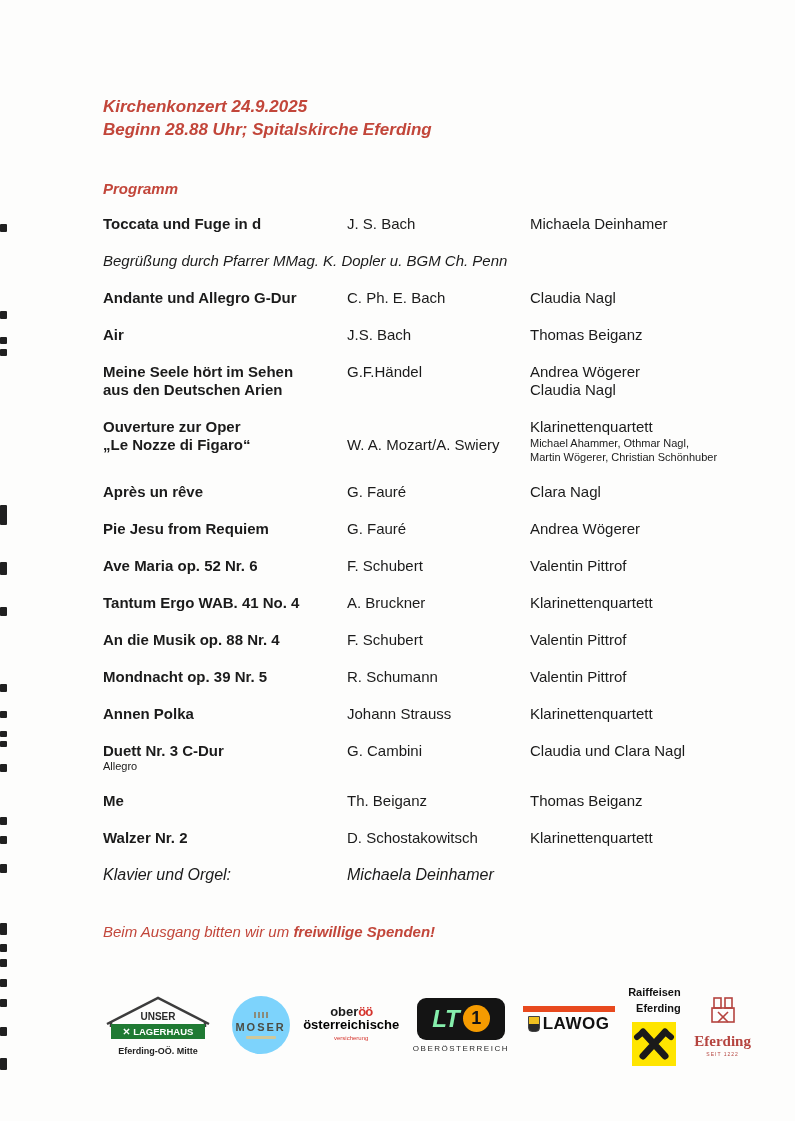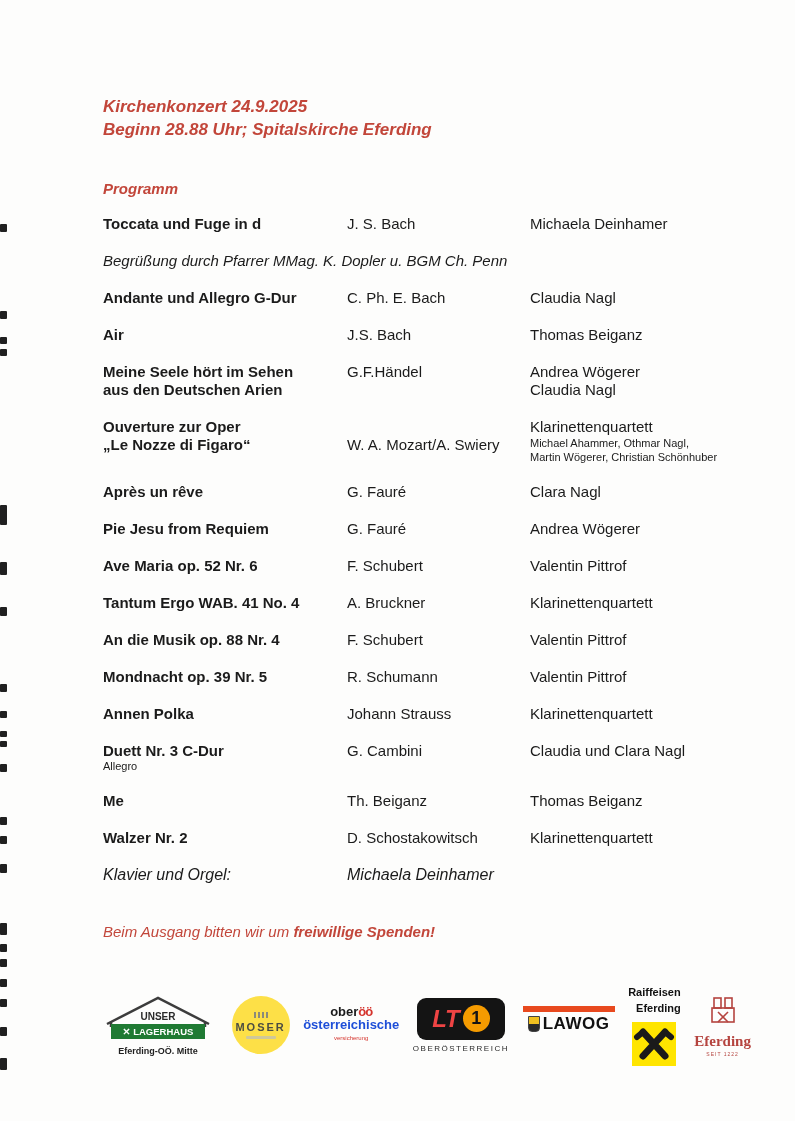--- a/index.html
+++ b/index.html
@@ -40,33 +40,33 @@
   .red-footer b{font-weight:bold;}
 
   
   .sponsors{position:absolute;left:98px;right:44px;top:985px;height:80px;display:flex;align-items:center;justify-content:space-between;}
   .sponsor{display:flex;flex-direction:column;align-items:center;}
 
   
   .lh{width:120px;text-align:center;}
   .lh-caption{font-size:9px;font-weight:bold;color:#222;margin-top:2px;}
   
-  .moser-circle{width:58px;height:58px;border-radius:50%;background:#fde047;display:flex;flex-direction:column;align-items:center;justify-content:center;}
+  .moser-circle{width:58px;height:58px;border-radius:50%;background:#7dd3fc;display:flex;flex-direction:column;align-items:center;justify-content:center;}
   .moser-icon{width:14px;height:6px;background:repeating-linear-gradient(90deg,#8b8b7a 0 2px,transparent 2px 4px);margin-bottom:3px;}
   .moser-name{font-size:11px;font-weight:bold;letter-spacing:2px;color:#4c4c42;}
   .moser-sub{width:30px;height:3px;background:#cfc89a;margin-top:3px;border-radius:1px;}
   
   .ooe{line-height:13px;text-align:left;}
   .ooe-l1{font-size:13px;font-weight:bold;color:#1b1b1b;}
   .ooe-oo{color:#d5342c;letter-spacing:-1px;}
-  .ooe-l2{font-size:13px;font-weight:bold;color:#1d4ed8;}
+  .ooe-l2{font-size:13px;font-weight:bold;color:#000000;}
   .ooe-l3{font-size:6px;color:#d5342c;text-align:right;margin-top:1px;}
   
   .lt1-box{width:88px;height:42px;background:#141414;border-radius:9px;display:flex;align-items:center;justify-content:center;gap:3px;}
-  .lt1-letters{color:#ef4444;font-weight:bold;font-style:italic;font-size:24px;}
+  .lt1-letters{color:#86efac;font-weight:bold;font-style:italic;font-size:24px;}
   .lt1-circle{width:27px;height:27px;border-radius:50%;background:#f59b00;display:flex;align-items:center;justify-content:center;color:#141414;font-weight:bold;font-size:18px;}
   .lt1-caption{font-size:8px;letter-spacing:1.5px;color:#2a2a2a;margin-top:4px;}
   
   .lawog{width:92px;}
   .lawog-bar{height:6px;background:#e8491e;width:100%;}
   .lawog-row{display:flex;align-items:center;gap:3px;margin-top:2px;}
   .lawog-crest{width:10px;height:14px;background:linear-gradient(180deg,#f0c020 0 50%,#2a2a2a 50% 100%);border:1px solid #444;border-radius:0 0 4px 4px;}
   .lawog-name{font-size:17px;font-weight:900;color:#111;letter-spacing:0.5px;}
   .lawog-sub{height:4px;margin-top:2px;background:repeating-linear-gradient(90deg,#e8855e 0 3px,transparent 3px 6px);}
   .lawog-line{height:2px;background:#e8855e;margin-top:2px;}

